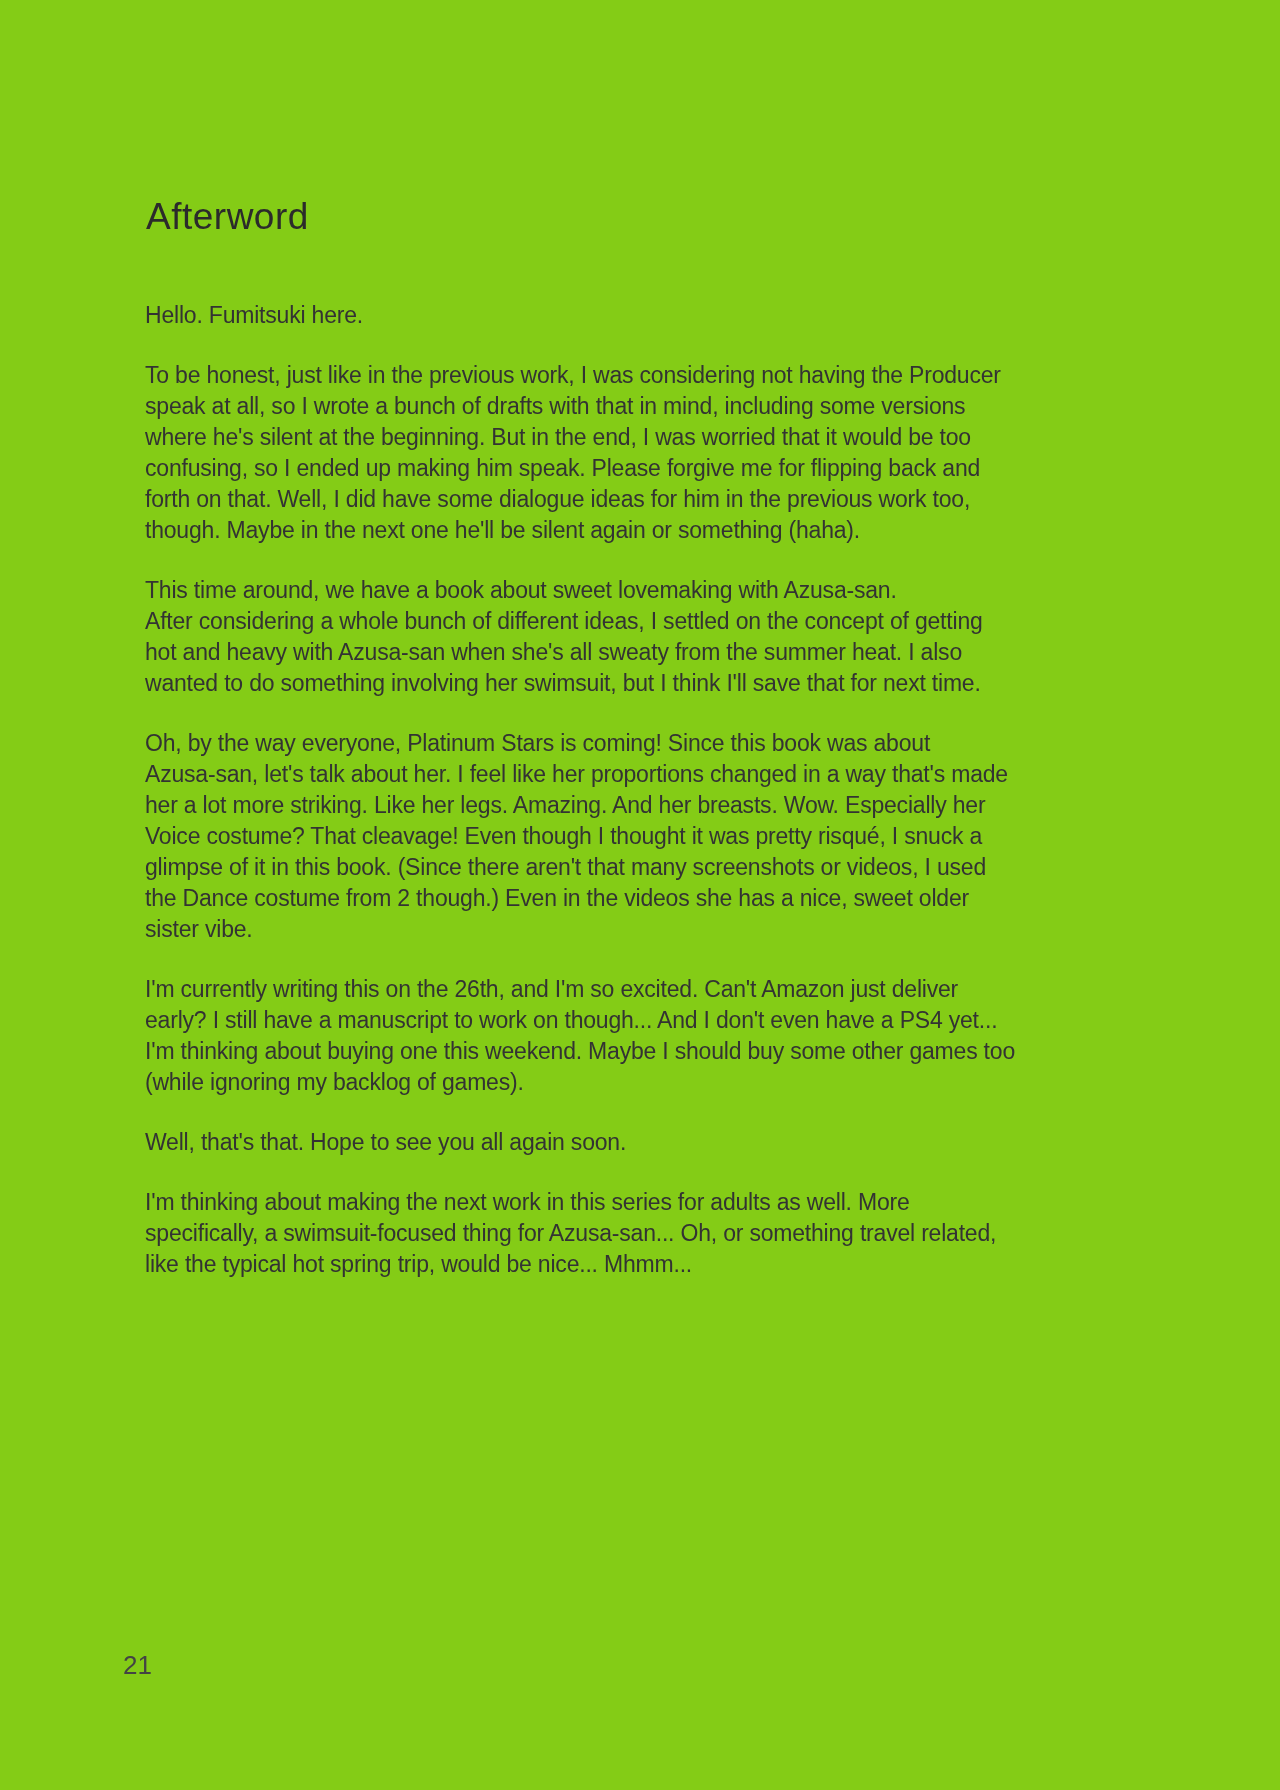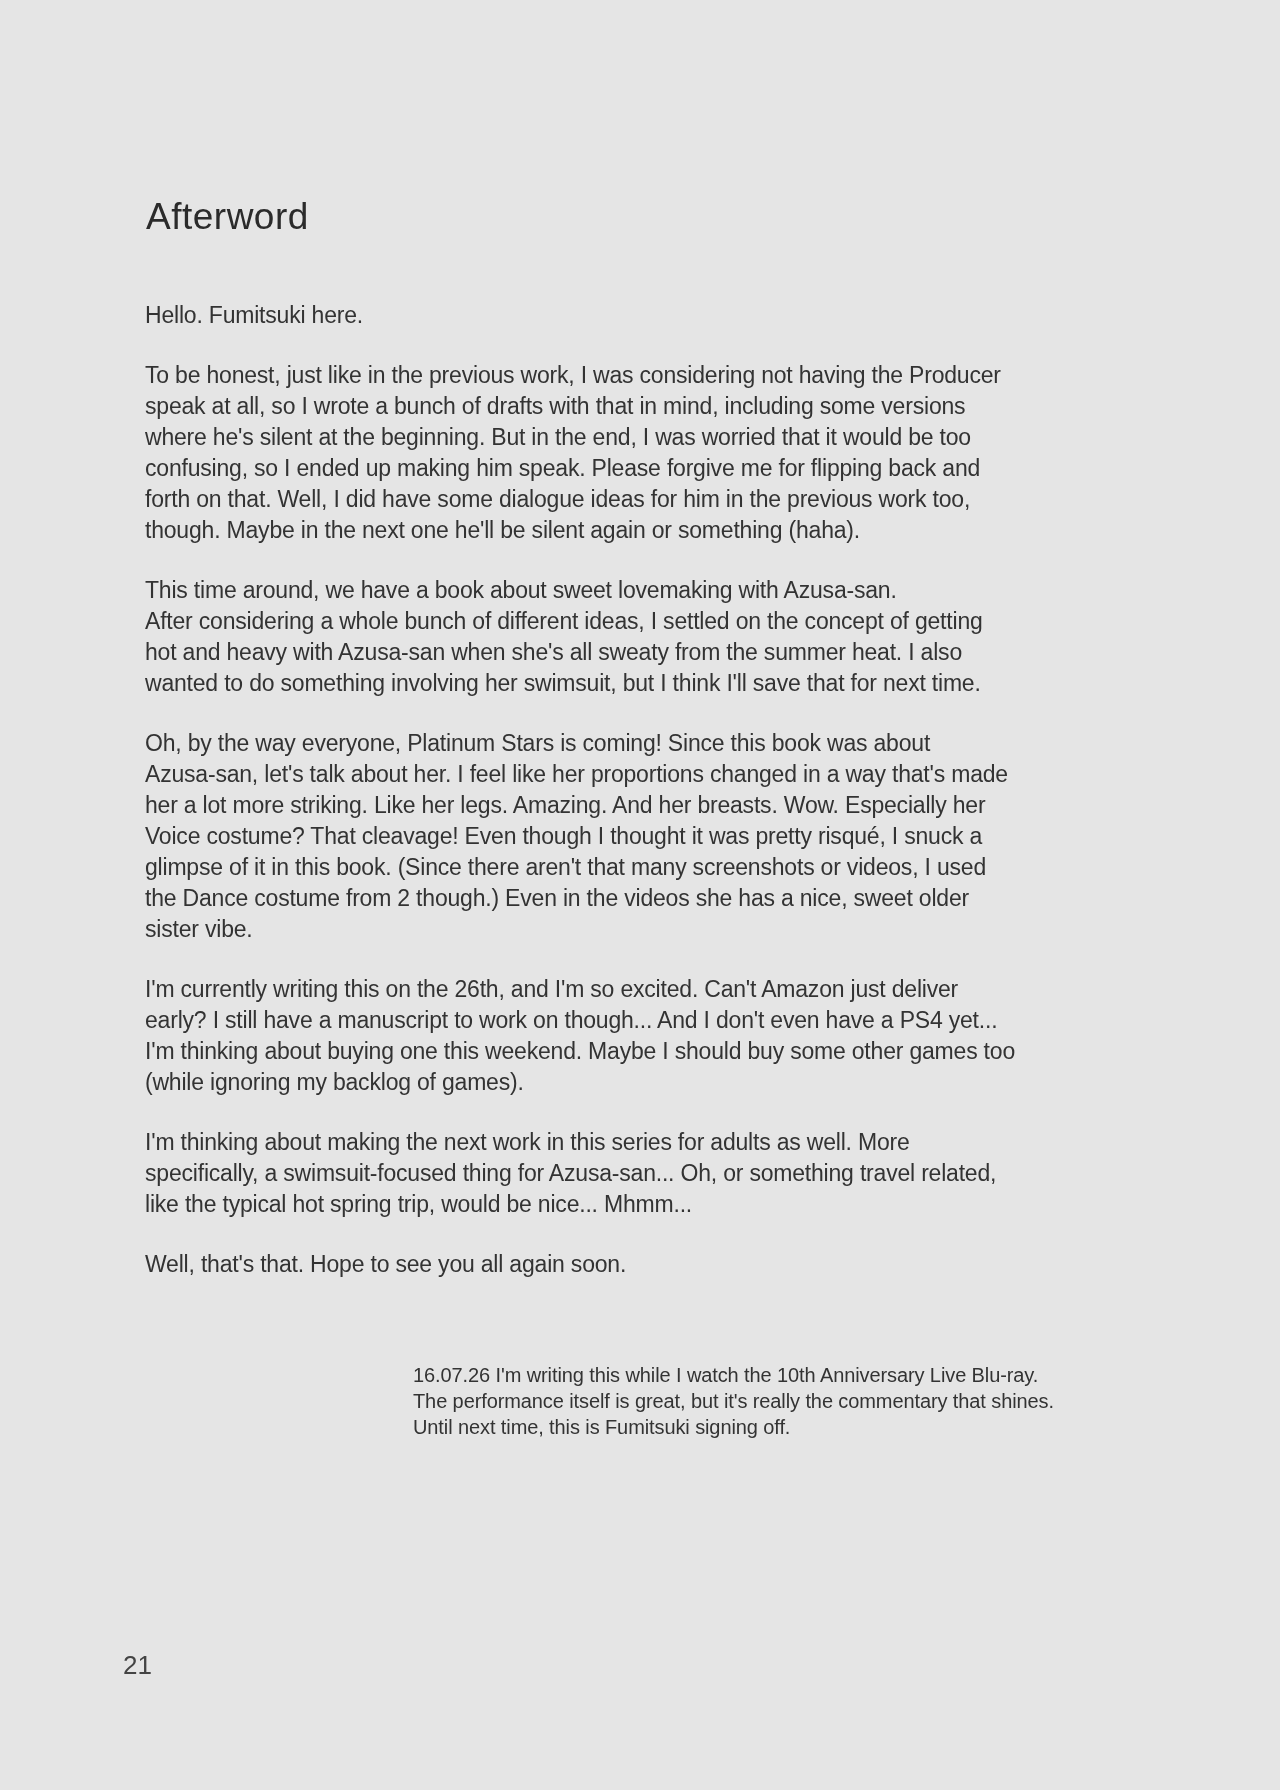--- a/index.html
+++ b/index.html
@@ -1,21 +1,21 @@
 <!DOCTYPE html>
 <html><head>
 <meta charset="utf-8">
 <style>
   * { margin: 0; padding: 0; box-sizing: border-box; }
   html, body { background: #ffffff; }
   .page {
     position: relative;
     width: 1280px;
     height: 1790px;
-    background: #e5e5e5;
+    background: #84cc16;
     font-family: "Liberation Sans", "DejaVu Sans", sans-serif;
     color: #333333;
     overflow: hidden;
     padding-left: 42px;
   }
   .title {
     position: absolute;
     left: 146px;
     top: 196px;
     font-size: 37px;
@@ -78,25 +78,22 @@
 Azusa-san, let's talk about her. I feel like her proportions changed in a way that's made
 her a lot more striking. Like her legs. Amazing. And her breasts. Wow. Especially her
 Voice costume? That cleavage! Even though I thought it was pretty risqué, I snuck a
 glimpse of it in this book. (Since there aren't that many screenshots or videos, I used
 the Dance costume from 2 though.) Even in the videos she has a nice, sweet older
 sister vibe.</p>
     <p>I'm currently writing this on the 26th, and I'm so excited. Can't Amazon just deliver
 early? I still have a manuscript to work on though... And I don't even have a PS4 yet...
 I'm thinking about buying one this weekend. Maybe I should buy some other games too
 (while ignoring my backlog of games).</p>
+    <p>Well, that's that. Hope to see you all again soon.</p>
     <p>I'm thinking about making the next work in this series for adults as well. More
 specifically, a swimsuit-focused thing for Azusa-san... Oh, or something travel related,
 like the typical hot spring trip, would be nice... Mhmm...</p>
-    <p>Well, that's that. Hope to see you all again soon.</p>
   </div>
 
-  <div class="colophon">16.07.26 I'm writing this while I watch the 10th Anniversary Live Blu-ray.
-The performance itself is great, but it's really the commentary that shines.
-Until next time, this is Fumitsuki signing off.</div>
 
   <div class="page-number">21</div>
 
 </div>
 
 </body></html>

